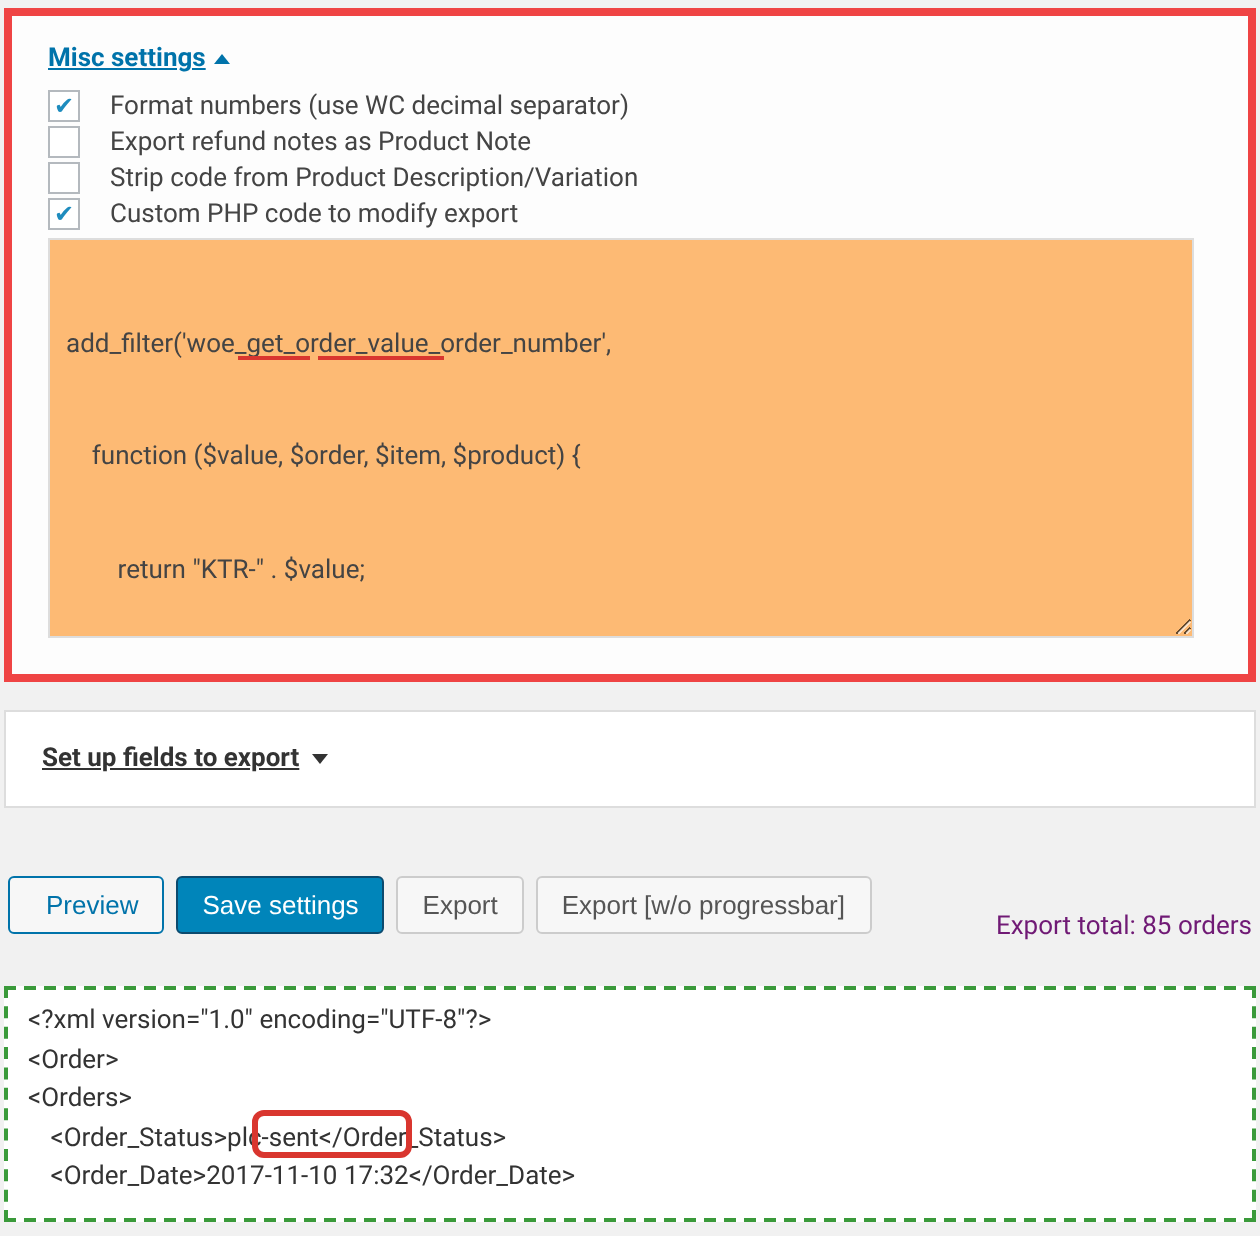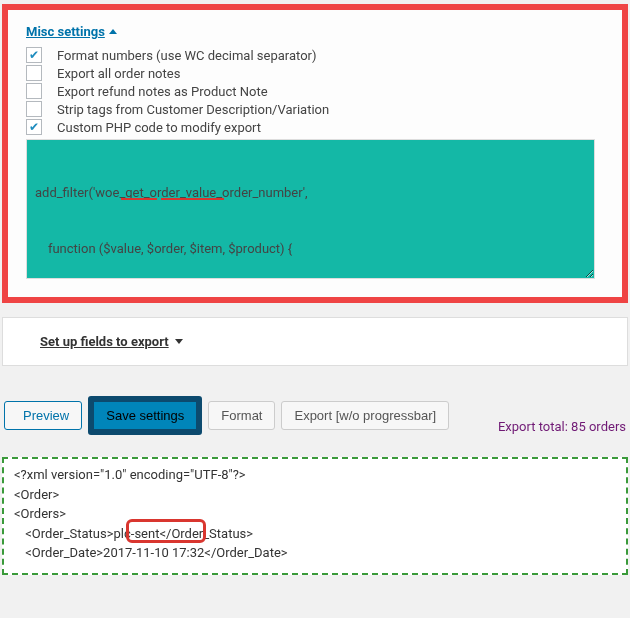--- a/index.html
+++ b/index.html
@@ -8,21 +8,21 @@
     font-size: 13px;
     background: #f1f1f1;
     color: #444;
     width: 630px;
     height: 618px;
     overflow: hidden;
     padding: 2px;
   }
   .panel {
     background: #fdfdfd;
-    border: 6px solid #ef4444;
+    border: 4px solid #ef4444;
     padding: 14px 27px 18px 18px;
     margin: 2px 0 12px 0;
   }
   .section-title {
     color: #0073aa;
     font-weight: bold;
     font-size: 13px;
     text-decoration: underline;
     display: inline-flex;
     align-items: center;
@@ -57,23 +57,23 @@
     background: #fff;
     display: inline-flex;
     align-items: center;
     justify-content: center;
     font-size: 12px;
     color: #1e8cbe;
   }
   .checkbox.checked::before { content: "✔"; }
   .code-area {
     width: 100%;
-    height: 140px;
+    height: 200px;
     border: 1px solid #ddd;
-    background: #14b8a6;
+    background: #fdba74;
     padding: 6px 8px;
     font-family: -apple-system, BlinkMacSystemFont, "Segoe UI", Roboto, sans-serif;
     font-size: 13px;
     resize: both;
     overflow: auto;
     margin-top: 4px;
     white-space: pre;
     position: relative;
     line-height: 1.45;
   }
@@ -89,21 +89,20 @@
     margin-top: 14px;
   }
   .fields-title {
     color: #333;
     font-weight: bold;
     font-size: 13px;
     text-decoration: underline;
     display: inline-flex;
     align-items: center;
     gap: 6px;
-    margin-left: 19px;
   }
   .btn-row {
     display: flex;
     align-items: center;
     gap: 6px;
     margin-top: 30px;
     padding: 0 2px;
   }
   .btn {
     border: 1px solid #ccc;
@@ -115,22 +114,22 @@
     cursor: pointer;
   }
   .btn.primary-outline {
     border: 1px solid #0073aa;
     color: #0073aa;
     background: #f7f7f7;
     padding-left: 18px;
   }
   .btn.primary {
     background: #0085ba;
-    border: 6px solid #0c4a6e;
-    color: #000000;
+    border: 1px solid #0c4a6e;
+    color: #ffffff;
   }
   .export-total {
     margin-left: auto;
     font-weight: normal;
     color: #701a75;
     font-size: 13px;
     margin-top: 22px;
   }
   .xml-preview {
     margin-top: 22px;
@@ -161,29 +160,25 @@
     <span>Misc settings</span>
     <span class="caret-up"></span>
   </div>
 
   <div class="check-row">
     <span class="checkbox checked"></span>
     <span>Format numbers (use WC decimal separator)</span>
   </div>
   <div class="check-row">
     <span class="checkbox"></span>
-    <span>Export all order notes</span>
+    <span>Export refund notes as Product Note</span>
   </div>
   <div class="check-row">
     <span class="checkbox"></span>
-    <span>Export refund notes as Product Note</span>
-  </div>
-  <div class="check-row">
-    <span class="checkbox"></span>
-    <span>Strip tags from Customer Description/Variation</span>
+    <span>Strip code from Product Description/Variation</span>
   </div>
   <div class="check-row">
     <span class="checkbox checked"></span>
     <span>Custom PHP code to modify export</span>
   </div>
 
   <div class="code-area">
     <div>add_filter('woe_get_order_value_order_number',</div>
     <div>    function ($value, $order, $item, $product) {</div>
     <div>        return "KTR-" . $value;</div>
@@ -197,21 +192,21 @@
 <div class="fields-panel">
   <div class="fields-title">
     <span>Set up fields to export</span>
     <span class="caret-down"></span>
   </div>
 </div>
 
 <div class="btn-row">
   <button class="btn primary-outline">Preview</button>
   <button class="btn primary">Save settings</button>
-  <button class="btn">Format</button>
+  <button class="btn">Export</button>
   <button class="btn">Export [w/o progressbar]</button>
   <span class="export-total">Export total: 85 orders</span>
 </div>
 
 <div class="xml-preview">
   <div class="xml-line">&lt;?xml version="1.0" encoding="UTF-8"?&gt;</div>
   <div class="xml-line">&lt;Order&gt;</div>
   <div class="xml-line">&lt;Orders&gt;</div>
   <div class="xml-line xml-indent1"> &lt;Order_Status&gt;plc-sent&lt;/Order_Status&gt;</div>
   <div class="xml-line xml-indent1"> &lt;Order_Date&gt;2017-11-10 17:32&lt;/Order_Date&gt;</div>

